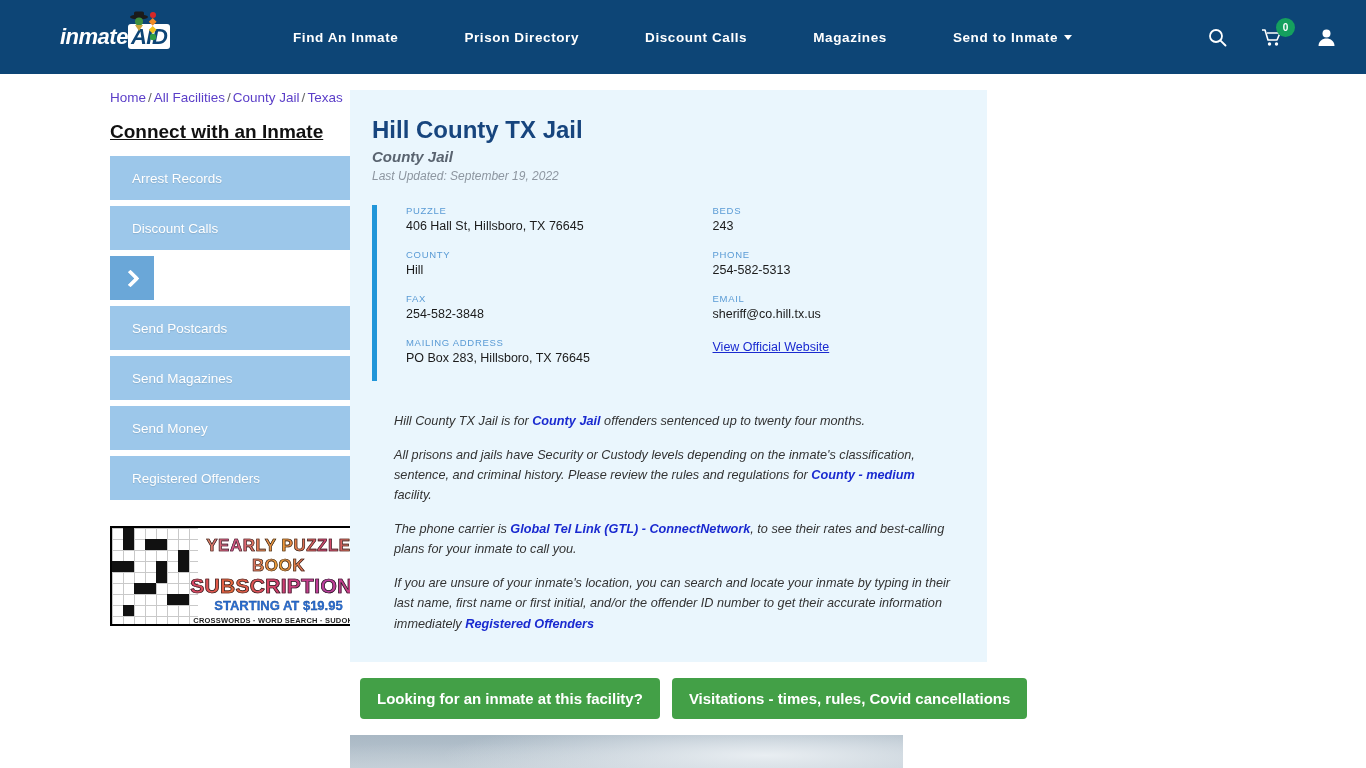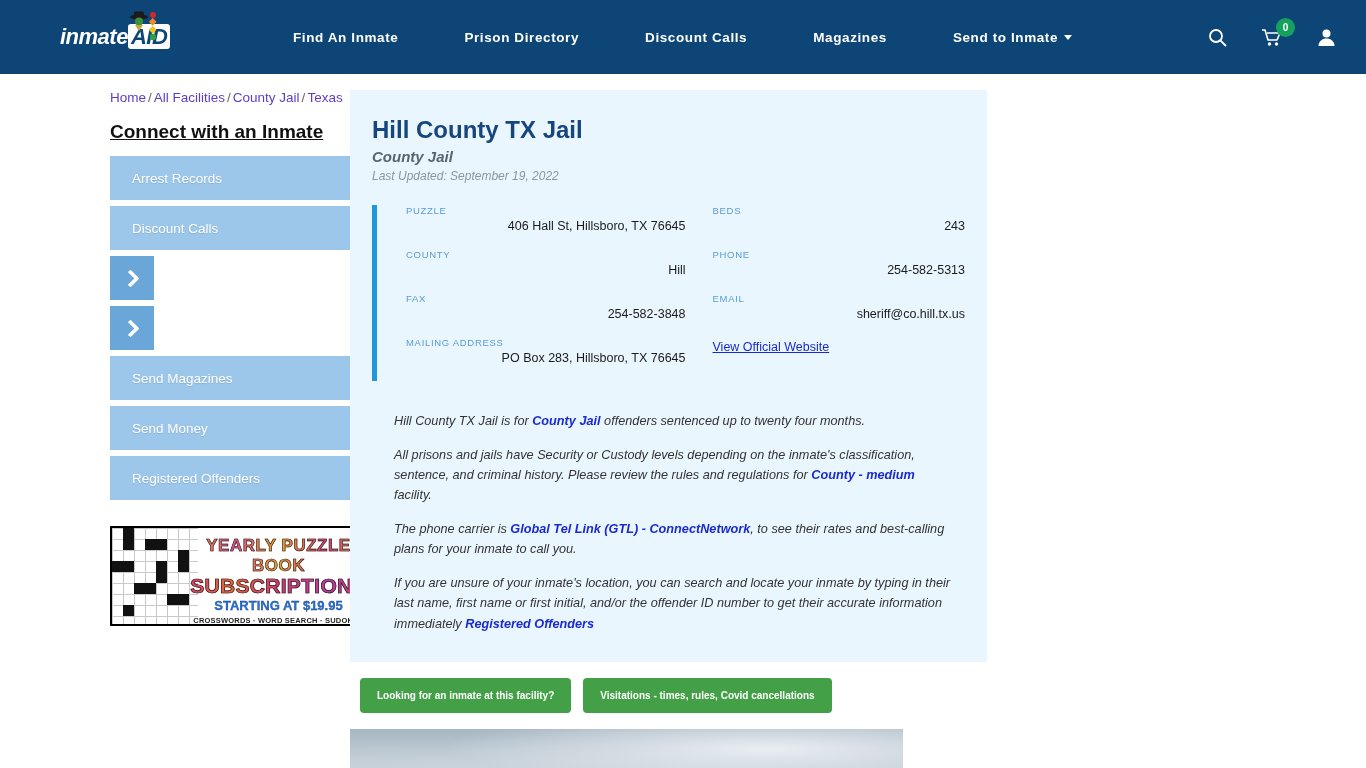--- a/index.html
+++ b/index.html
@@ -166,35 +166,35 @@
 
   .details {
     display: flex; margin-top: 22px;
     border-left: 5px solid #2196d9; padding-left: 29px;
     min-height: 165px;
   }
   .det-col { width: 50%; }
   .det-col.right { padding-left: 27px; }
   .det-block { margin-bottom: 16px; }
   .det-label { font-size: 9.5px; color: #5a9bd5; letter-spacing: .7px; }
-  .det-value { font-size: 12.5px; color: #1b1b1b; margin-top: 3px; text-align: right; }
+  .det-value { font-size: 12.5px; color: #1b1b1b; margin-top: 3px; }
   .det-link {
     font-size: 12.5px; color: #1a2ad0; text-decoration: underline; cursor: pointer;
   }
 
   .desc { margin-top: 30px; padding-left: 22px; padding-right: 12px; }
   .desc p {
     font-size: 12.7px; font-style: italic; color: #333;
     line-height: 1.58; margin: 0 0 14px 0;
   }
   .desc a { color: #1a2ad0; font-weight: bold; text-decoration: none; cursor: pointer; }
 
   .cta-row { display: flex; gap: 12px; margin-top: 16px; padding-left: 10px; }
   .cta {
-    background: #43a047; color: #fff; font-size: 10px; font-weight: bold;
+    background: #43a047; color: #fff; font-size: 15px; font-weight: bold;
     border: none; border-radius: 4px; padding: 12px 17px; cursor: pointer;
     white-space: nowrap;
   }
 
   .photo {
     margin-top: 16px; width: 553px; height: 68px;
     background:
       radial-gradient(ellipse at 75% 30%, #e9eef2 0%, transparent 55%),
       radial-gradient(ellipse at 20% 80%, #cdd6dd 0%, transparent 60%),
       linear-gradient(to bottom, #a9b8c4 0%, #bcc8d2 45%, #d7dde2 100%);
@@ -276,20 +276,21 @@
       <div class="side-item-arrow">
           <i class="chev"></i>
         </div>
     </div>
     <div class="side-item">
       <div class="side-item-arrow">
           <i class="chev"></i>
         </div>
     </div>
     <div class="side-item">
+      <div class="side-item-label">Send Postcards</div>
       <div class="side-item-arrow">
           <i class="chev"></i>
         </div>
     </div>
     <div class="side-item">
       <div class="side-item-label">Send Magazines</div>
       <div class="side-item-arrow">
           <i class="chev"></i>
         </div>
     </div>

